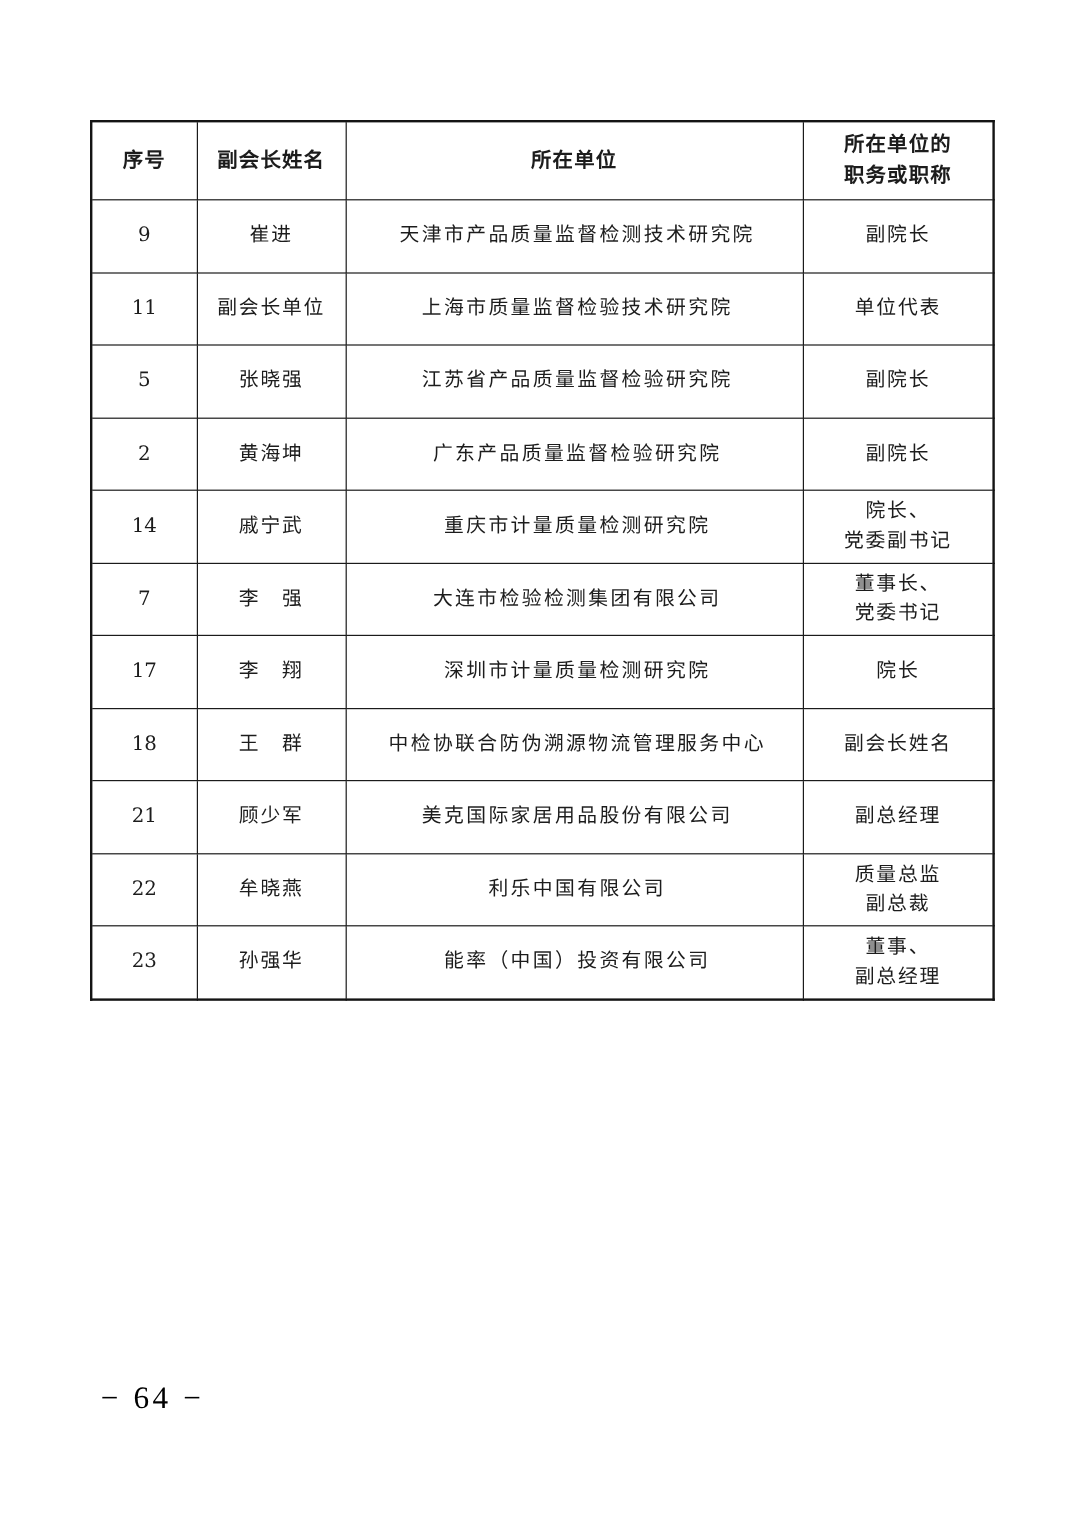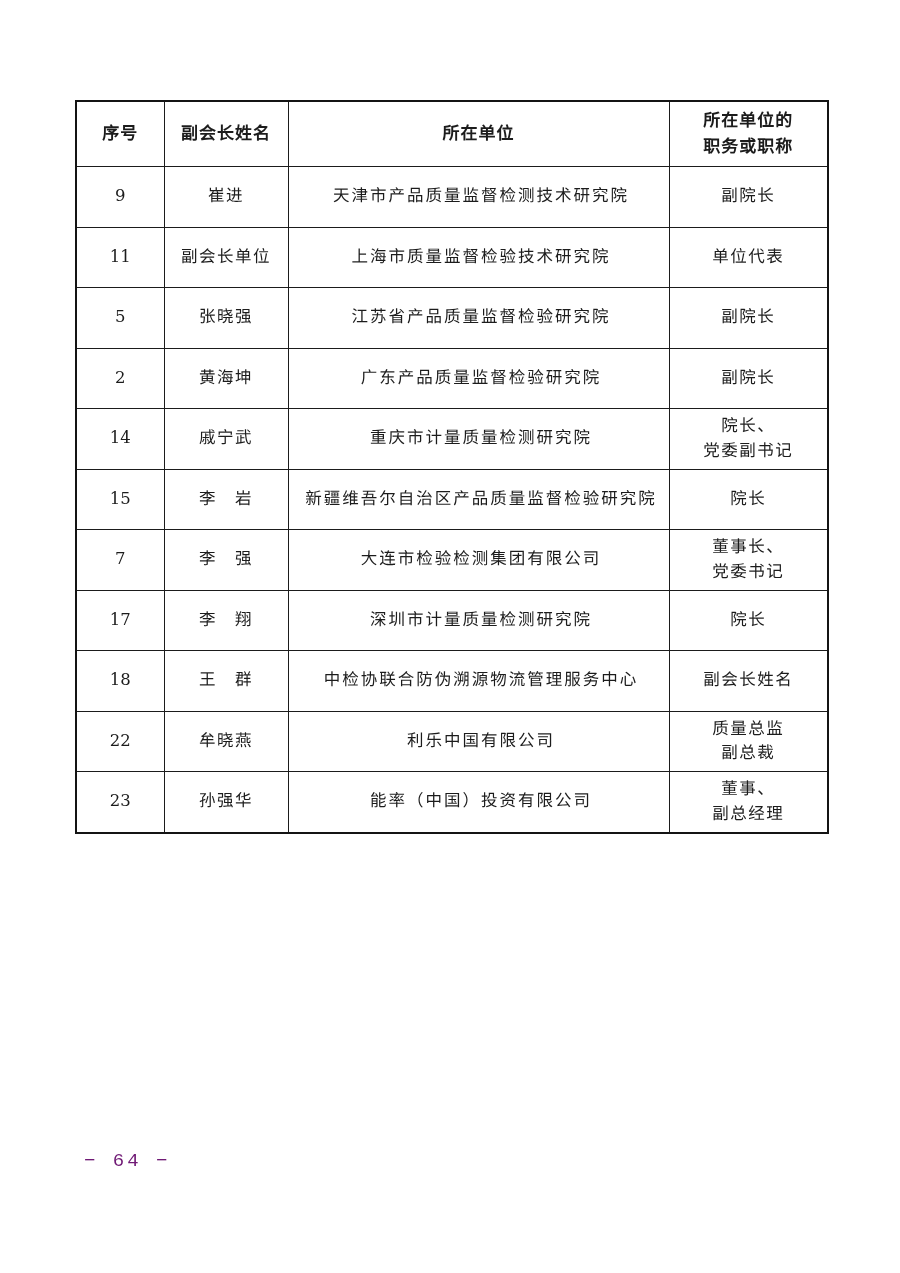--- a/index.html
+++ b/index.html
@@ -57,24 +57,24 @@
     letter-spacing: 2px;
   }
   table.roster tbody td.cell-no {
     font-family: "DejaVu Serif", serif;
     letter-spacing: 0;
   }
   .page-footer {
     position: absolute;
     left: 84px;
     top: 1150px;
-    font-family: Liberation Mono, monospace;
-    font-size: 19px;
+    font-family: Liberation Serif, serif;
+    font-size: 26px;
     letter-spacing: 3px;
-    color: #701a75;
+    color: #000000;
   }
 </style>
 </head>
 <body>
 
 <div class="page">
 
   <table class="roster">
     <colgroup>
       <col style="width:88px">
@@ -122,26 +122,20 @@
   </tr>
 
   <tr>
     <td class="cell-no">14</td>
     <td class="cell-name">戚宁武</td>
     <td class="cell-org">重庆市计量质量检测研究院</td>
     <td class="cell-title">院长、
 党委副书记</td>
   </tr>
 
-  <tr>
-    <td class="cell-no">15</td>
-    <td class="cell-name">李　岩</td>
-    <td class="cell-org">新疆维吾尔自治区产品质量监督检验研究院</td>
-    <td class="cell-title">院长</td>
-  </tr>
 
   <tr>
     <td class="cell-no">7</td>
     <td class="cell-name">李　强</td>
     <td class="cell-org">大连市检验检测集团有限公司</td>
     <td class="cell-title">董事长、
 党委书记</td>
   </tr>
 
   <tr>
@@ -153,20 +147,26 @@
 
   <tr>
     <td class="cell-no">18</td>
     <td class="cell-name">王　群</td>
     <td class="cell-org">中检协联合防伪溯源物流管理服务中心</td>
     <td class="cell-title">副会长姓名</td>
   </tr>
 
 
 
+  <tr>
+    <td class="cell-no">21</td>
+    <td class="cell-name">顾少军</td>
+    <td class="cell-org">美克国际家居用品股份有限公司</td>
+    <td class="cell-title">副总经理</td>
+  </tr>
 
   <tr>
     <td class="cell-no">22</td>
     <td class="cell-name">牟晓燕</td>
     <td class="cell-org">利乐中国有限公司</td>
     <td class="cell-title">质量总监
 副总裁</td>
   </tr>
 
   <tr>

